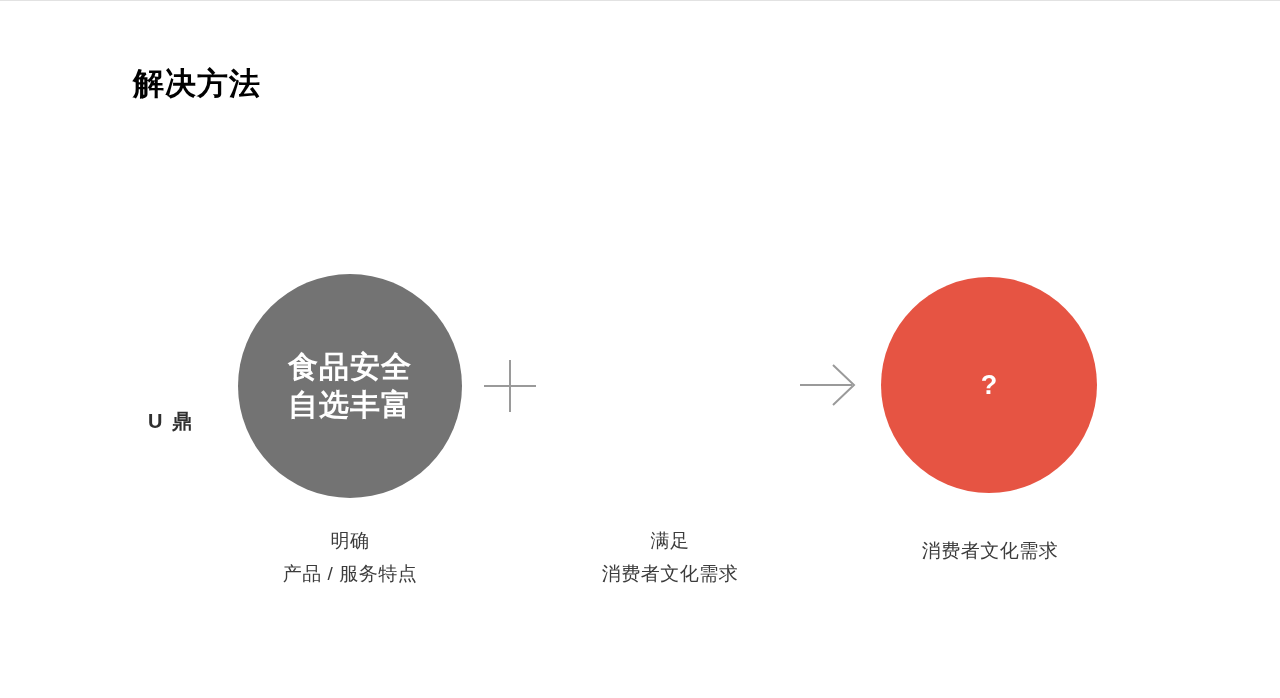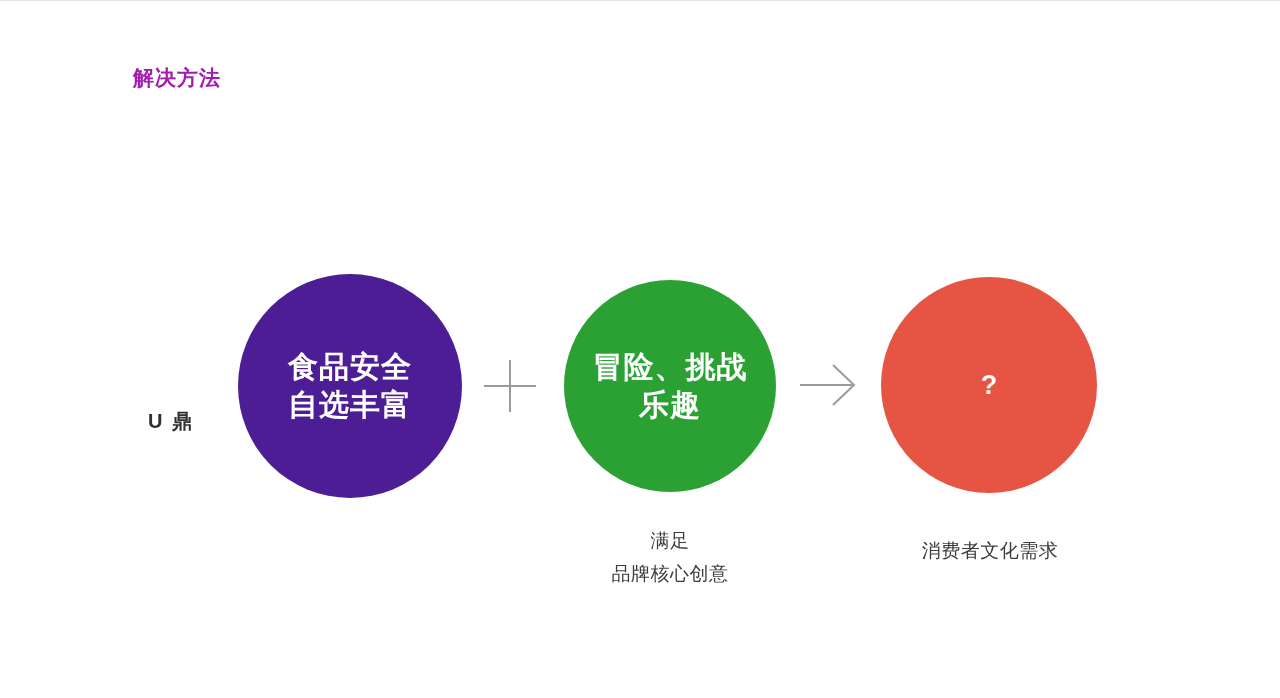--- a/index.html
+++ b/index.html
@@ -21,23 +21,23 @@
   .slide {
     position: absolute;
     inset: 0;
   }
 
   
   .slide-title {
     position: absolute;
     left: 133px;
     top: 64px;
-    font-size: 21px;
+    font-size: 31px;
     font-weight: bold;
-    color: #a21caf;
+    color: #000000;
     letter-spacing: 1px;
     line-height: 1.2;
     white-space: nowrap;
   }
 
   
   .brand-label {
     position: absolute;
     left: 148px;
     top: 364px;
@@ -81,21 +81,21 @@
     letter-spacing: 0;
     line-height: 1;
   }
 
   
   #circle-gray {
     left: 238px;
     top: 273px;
     width: 224px;
     height: 224px;
-    background: #4c1d95;
+    background: #737373;
   }
 
   
   #circle-green {
     left: 564px;
     top: 279px;
     width: 212px;
     height: 212px;
     background: #2ba134;
   }
@@ -172,36 +172,34 @@
     <div class="circle" id="circle-gray">
       <span class="circle-text">食品安全
 自选丰富</span>
     </div>
 
     <div class="plus-op">
       <span class="bar-h"></span>
       <span class="bar-v"></span>
     </div>
 
-    <div class="circle" id="circle-green">
-      <span class="circle-text">冒险、挑战
-乐趣</span>
-    </div>
 
     <div class="arrow-op">
       <svg width="58" height="52" viewBox="0 0 58 52" aria-hidden="true">
         <line x1="0" y1="26" x2="52" y2="26" stroke="#9a9a9a" stroke-width="2"></line>
         <polyline points="33,6 54,26 33,46" fill="none" stroke="#9a9a9a" stroke-width="2"></polyline>
       </svg>
     </div>
 
     <div class="circle" id="circle-red">
       <span class="circle-text qmark">?</span>
     </div>
 
+    <div class="caption" id="caption-1">明确
+产品 / 服务特点</div>
 
     <div class="caption" id="caption-2">满足
-品牌核心创意</div>
+消费者文化需求</div>
 
     <div class="caption" id="caption-3">消费者文化需求</div>
 
   </div>
 </div>
 
 </body></html>

